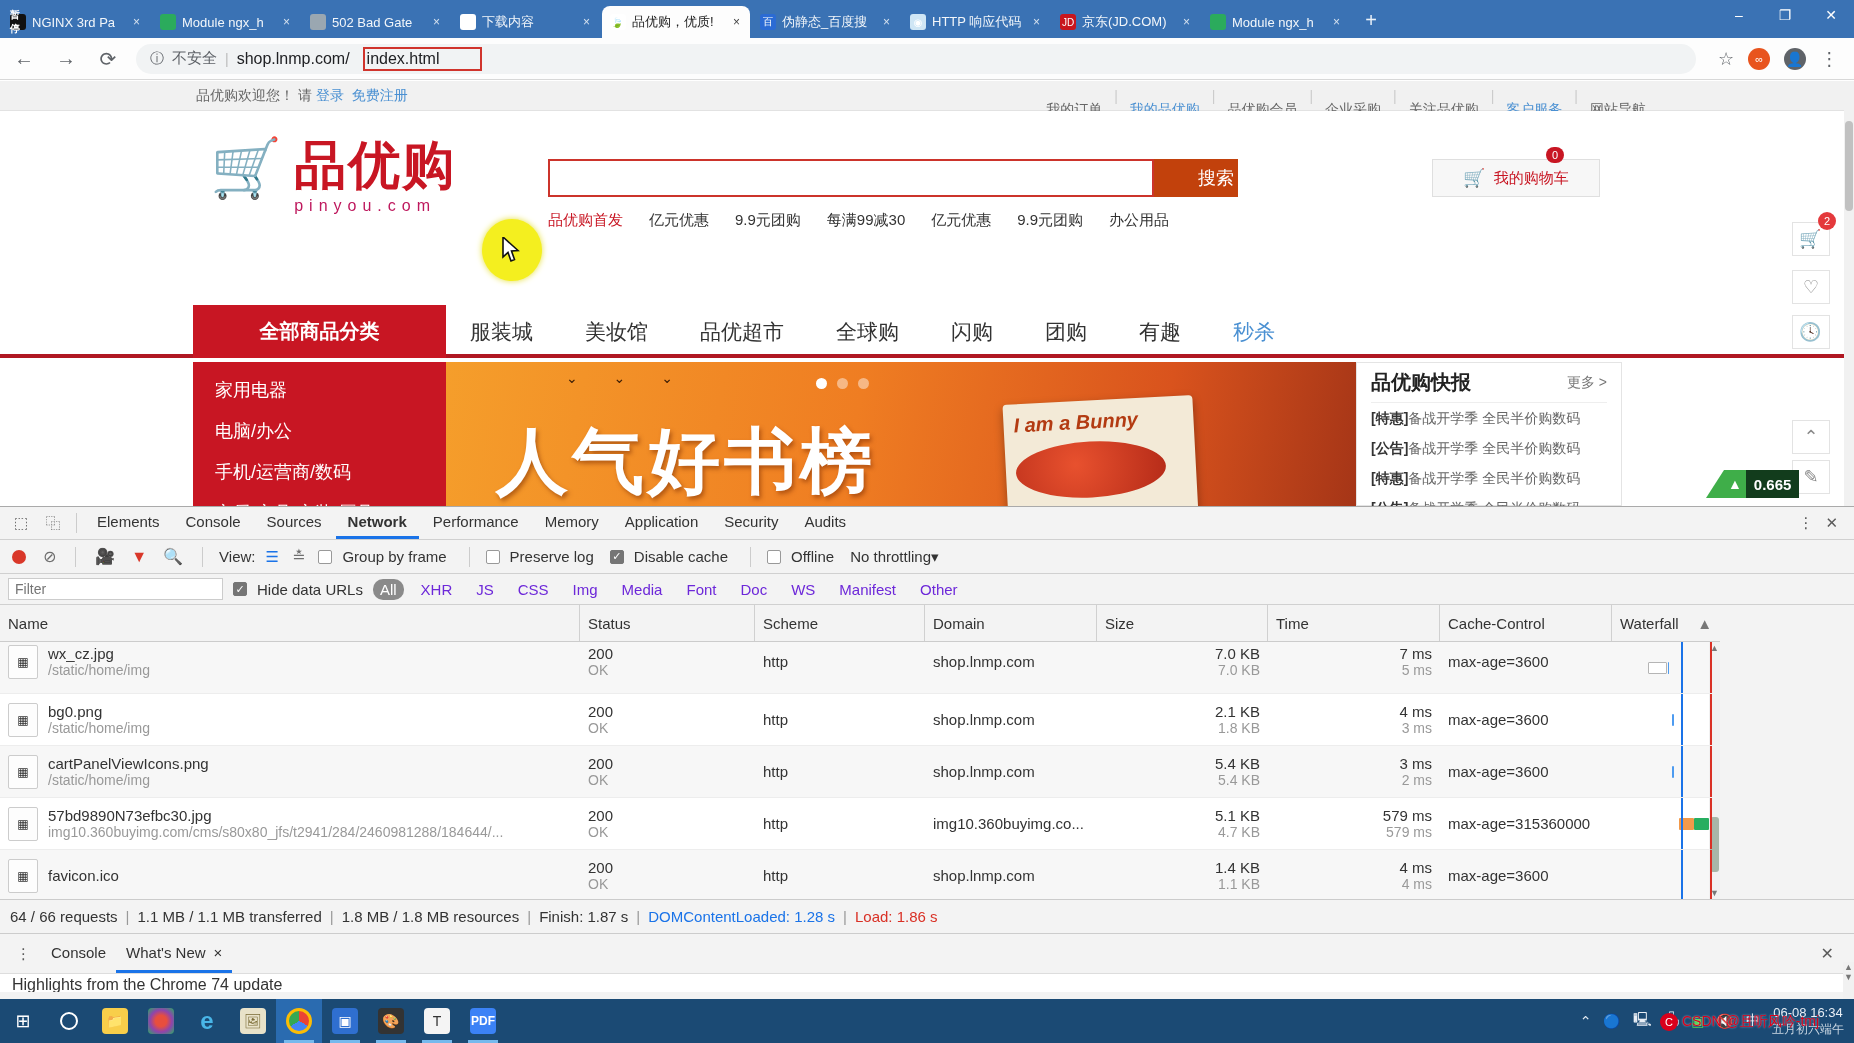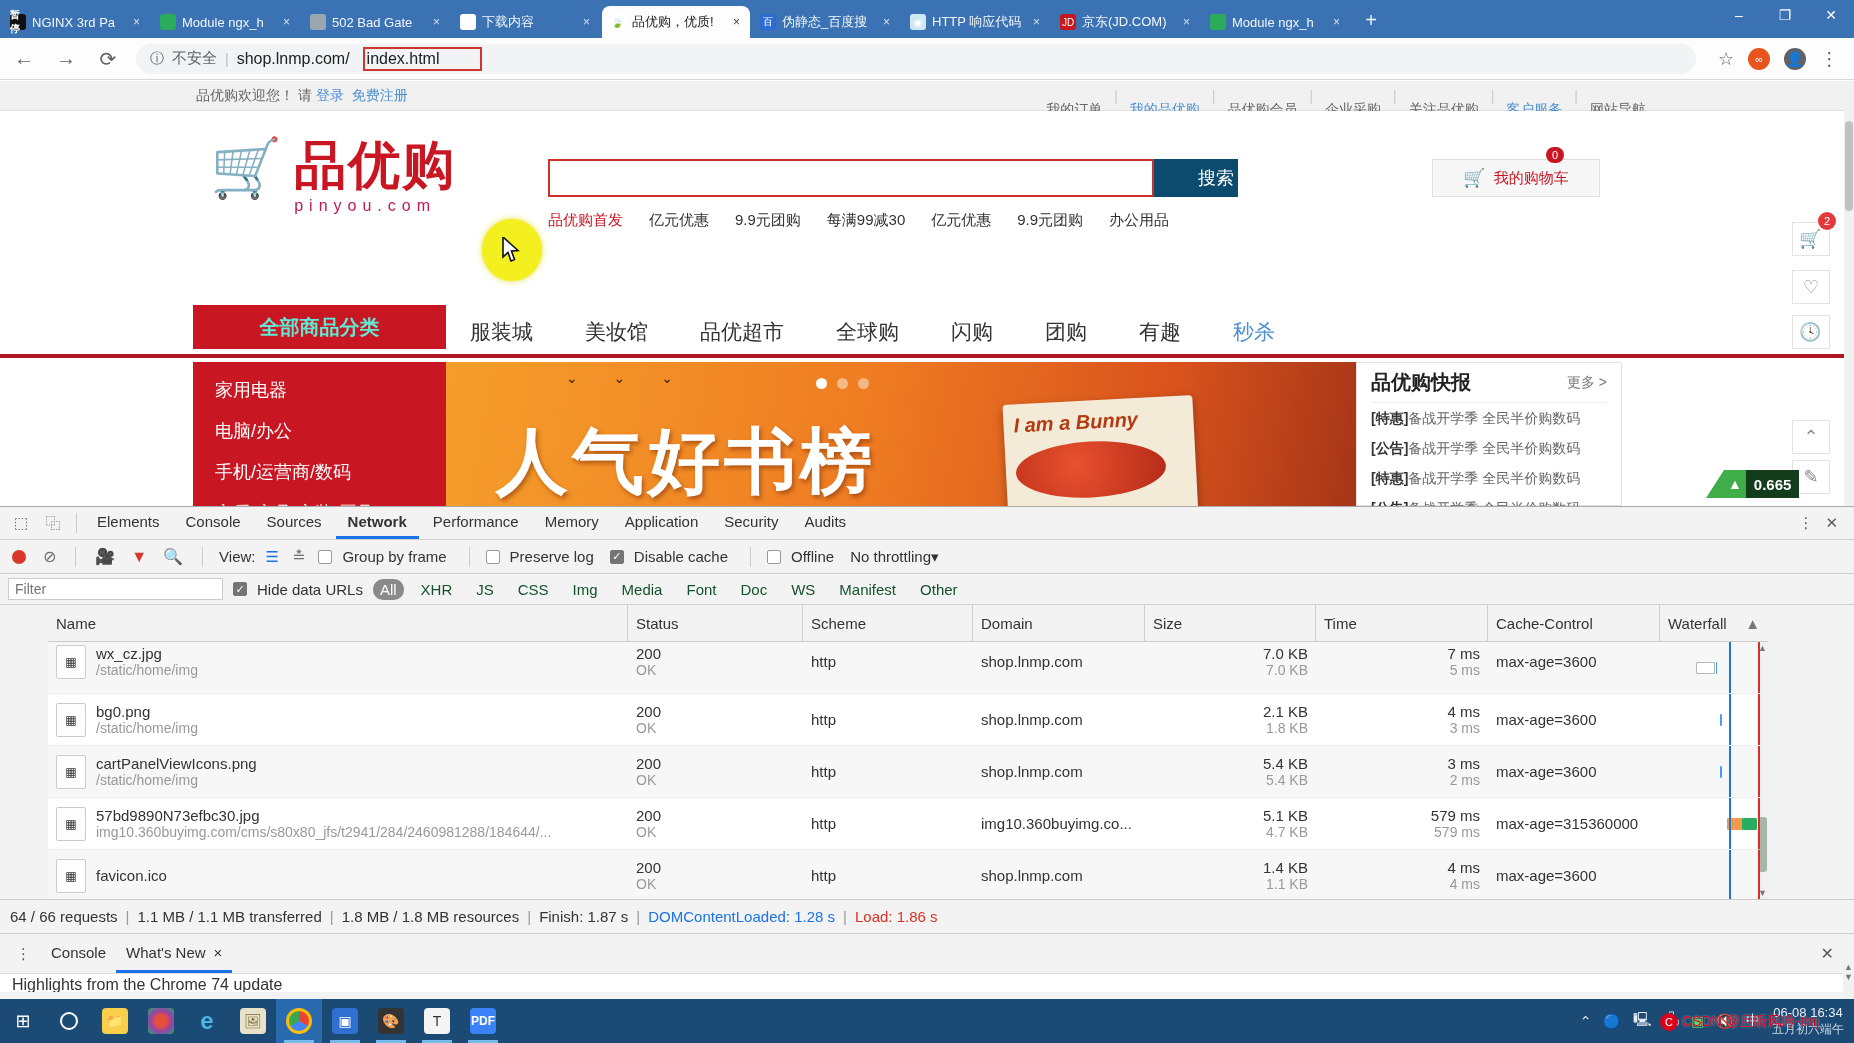--- a/index.html
+++ b/index.html
@@ -52,31 +52,31 @@
 
   
   .siteheader { position:absolute; left:0; top:111px; width:1854px; height:194px; background:#fff; }
   .logo { position:absolute; left:210px; top:28px; display:flex; gap:12px; align-items:flex-start; cursor:pointer; }
   .cartglyph { font-size:58px; color:#c81623; line-height:1; }
   .logotext { color:#c81623; font-size:52px; font-weight:bold; letter-spacing:2px; line-height:1; }
   .logodomain { color:#be185d; font-size:16px; letter-spacing:6px; margin-top:6px; }
   .cursor-hl { position:absolute; left:482px; top:108px; width:60px; height:62px; border-radius:50%; background:#f4ef1f; box-shadow:0 0 6px #e6e03a; }
   .cursor-hl svg { position:absolute; left:20px; top:18px; }
   .searchbox { position:absolute; left:548px; top:48px; width:606px; height:38px; border:2px solid #cc342b; background:#fff; }
-  .searchbtn { position:absolute; left:1154px; top:48px; width:84px; height:38px; background:#0c4a6e; color:#fff; font-size:18px; border:none; cursor:pointer;padding-left:40px; }
+  .searchbtn { position:absolute; left:1154px; top:48px; width:84px; height:38px; background:#c2410c; color:#fff; font-size:18px; border:none; cursor:pointer;padding-left:40px; }
   .hotwords { position:absolute; left:548px; top:100px; width:700px; display:flex; gap:26px; font-size:15px; color:#333; }
   .hotwords .hw { cursor:pointer; white-space:nowrap; }
   .hotwords .hw.hot { color:#c81623; }
   .cartbtn { position:absolute; left:1432px; top:48px; width:168px; height:38px; border:1px solid #dfdfdf; background:#f7f7f7; display:flex; align-items:center; justify-content:center; gap:8px; font-size:15px; color:#c81623; cursor:pointer; }
   .cartbtn .cg { font-size:18px; }
   .cart-badge0 { position:absolute; left:1546px; top:36px; min-width:18px; height:16px; border-radius:8px; background:#c81623; color:#fff; font-size:11px; display:flex; align-items:center; justify-content:center; padding:0 4px; }
 
   
   .navrow { position:absolute; left:0; top:305px; width:1854px; height:53px; background:#fff; border-bottom:4px solid #b01722; }
-  .cat-head { position:absolute; left:193px; top:0; width:253px; height:44px; background:#c81623; color:#5eead4; font-size:20px; font-weight:bold; display:flex; align-items:center; justify-content:center; cursor:pointer; }
+  .cat-head { position:absolute; left:193px; top:0; width:253px; height:53px; background:#c81623; color:#ffffff; font-size:20px; font-weight:bold; display:flex; align-items:center; justify-content:center; cursor:pointer; }
   .mainnav { position:absolute; left:470px; top:0; height:53px; display:flex; align-items:center; gap:52px; font-size:21px; color:#333; }
   .mainnav .ni { cursor:pointer; white-space:nowrap; }
   .mainnav .ni.hl { color:#4a90d2; }
 
   
   .content { position:absolute; left:0; top:362px; width:1854px; height:144px; overflow:hidden; background:#fff; }
   .catpanel { position:absolute; left:193px; top:0; width:253px; height:144px; background:#c81623; padding:8px 0 0 22px; }
   .catpanel .ci { color:#fff; font-size:18px; line-height:41px; cursor:pointer; white-space:nowrap; }
   .banner { position:absolute; left:446px; top:0; width:910px; height:144px; background:linear-gradient(100deg,#f59e2b 0%,#ef7d22 45%,#d9531d 78%,#a53517 100%); overflow:hidden; }
   .banner .headline { position:absolute; left:50px; top:52px; color:#fff; font-size:72px; font-weight:bold; text-shadow:2px 3px 4px rgba(120,40,0,.5); letter-spacing:4px; }
@@ -117,24 +117,24 @@
   .tool-ic { color:#6e6e6e; font-size:16px; cursor:pointer; padding:0 3px; }
   .tool-ic.red { color:#d93729; }
   .view-label { color:#333; }
   .ic-rows { color:#1a73e8; font-size:15px; cursor:pointer; }
   .cb { width:14px; height:14px; border:1px solid #999; border-radius:2px; background:#fff; display:inline-flex; align-items:center; justify-content:center; font-size:11px; color:#fff; cursor:pointer; }
   .cb.on { background:#757575; border-color:#757575; }
   .cblab { margin-right:6px; cursor:pointer; }
   .throttle { display:flex; align-items:center; cursor:pointer; }
   .dt-filterrow { height:31px; border-bottom:1px solid #d0d0d0; display:flex; align-items:center; padding:0 8px; gap:10px; }
   .filterbox { width:215px; height:22px; background:#fff; border:1px solid #ccc; font-size:14px; color:#999; padding:0 6px; }
-  .typepill { padding:2px 7px; border-radius:10px; cursor:pointer; color:#14532d; }
+  .typepill { padding:2px 7px; border-radius:10px; cursor:pointer; color:#6d28d9; }
   .typepill.on { background:#8a8a8a; color:#fff; }
 
-  .dt-table { position:relative; width:1720px; height:294px; background:#6d28d9; overflow:hidden;margin-left:48px; }
+  .dt-table { position:relative; width:1720px; height:294px; background:#6d28d9; overflow:hidden; }
   .thead { display:flex; height:37px; background:#f3f3f3; border-bottom:1px solid #ccc; align-items:center; font-size:15px; color:#333; }
   .th { padding:0 8px; border-right:1px solid #d0d0d0; height:100%; display:flex; align-items:center; cursor:pointer; }
   .tbody { position:relative; }
   .trow { display:flex; height:52px; border-bottom:1px solid #ededed; background:#fff; }
   .trow:nth-child(odd) { background:#f7f7f7; }
   .td { padding:2px 8px; overflow:hidden; display:flex; flex-direction:column; justify-content:center; }
   .td .sub { color:#999; font-size:14px; white-space:nowrap; overflow:hidden; }
   .td .main { color:#333; font-size:15px; white-space:nowrap; overflow:hidden; }
   .namecell { flex-direction:row !important; align-items:center; gap:10px; justify-content:flex-start !important; }
   .fileicon { width:30px; height:34px; background:#fdfdfd; border:1px solid #ccc; border-radius:2px; flex:0 0 30px; display:flex; align-items:center; justify-content:center; font-size:12px; }

